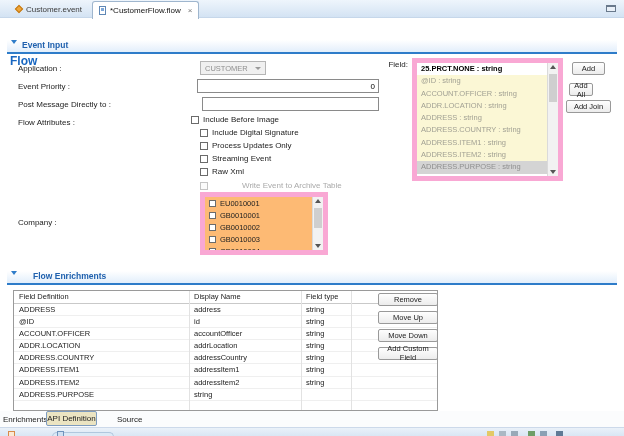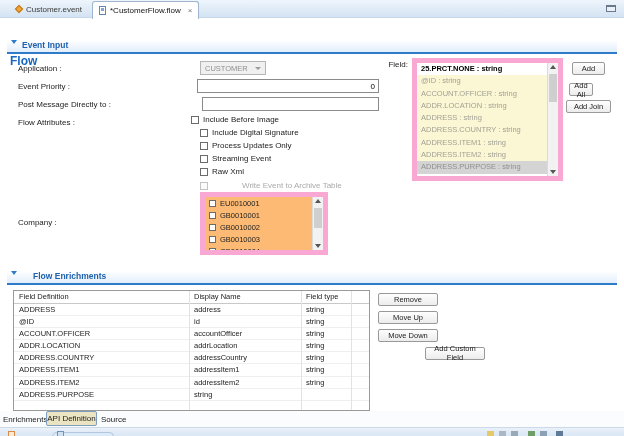--- a/index.html
+++ b/index.html
@@ -65,21 +65,21 @@
     white-space:nowrap; overflow:hidden; }
   .f-normal { background:#fff; color:#000; font-weight:bold; }
   .f-added { background:#fbf7d5; color:#a2a194; }
   .f-selected { background:#d4d4d4; color:#8f8f8f; }
   .f-inner { margin-right:11px; }
   
   .btn { position:absolute; background:linear-gradient(#fefefe,#ececec); border:1px solid #999999;
     border-radius:2px; font-size:7.5px; color:#222; display:flex; align-items:center;
     justify-content:center; cursor:pointer; }
   
-  .etable { position:absolute; left:13px; top:290px; width:357px; height:121px;
+  .etable { position:absolute; left:13px; top:290px; width:425px; height:121px;
     border:1px solid #9a9a9a; background:#fff; overflow:hidden; }
   .thead { display:flex; height:13px; border-bottom:1px solid #c9c9c9; font-size:7.5px; color:#222; }
   .trow { display:flex; height:12.1px; border-bottom:1px solid #efefef; font-size:7.5px; color:#1c1c1c; }
   .tc { padding:1px 0 0 5px; white-space:nowrap; overflow:hidden; }
   .tc1 { width:175px; } .tc2 { width:112px; } .tc3 { width:50px; }
   .vline { position:absolute; top:0; bottom:0; width:1px; background:#e2e2e2; }
   
   .bottom-tabbar { position:absolute; left:0; right:0; top:411px; height:16px; background:#fbfcfd; }
   .btab { position:absolute; font-size:8px; color:#222; }
   .btab-sel { display:flex; align-items:center; justify-content:center;
@@ -277,26 +277,26 @@
     <div class="trow">
       <div class="tc tc1">ADDRESS.PURPOSE</div>
       <div class="tc tc3">string</div>
     </div>
     <div class="trow"></div>
   </div>
 
   <button class="btn" style="left:378px; top:293px; width:60px; height:12.5px;">Remove</button>
   <button class="btn" style="left:378px; top:311px; width:60px; height:12.5px;">Move Up</button>
   <button class="btn" style="left:378px; top:329px; width:60px; height:12.5px;">Move Down</button>
-  <button class="btn" style="left:378px; top:347px; width:60px; height:12.5px;margin-left:47px;">Add Custom Field</button>
+  <button class="btn" style="left:378px; top:347px; width:60px; height:12.5px;">Add Custom Field</button>
 
   <div class="bottom-tabbar">
     <div class="btab" style="left:3px; top:4px;">Enrichments</div>
     <div class="btab btab-sel" style="left:46px; top:0; width:51px; height:15px;">API Definition</div>
-    <div class="btab" style="left:101px; top:4px;">Source</div>
+    <div class="btab" style="left:117px; top:4px;">Source</div>
   </div>
 
   <div class="bottom-strip">
     <div class="ptab"></div>
     <div class="mini-ico" style="left:8px; border:1px solid #d98b4a; background:#fbe9d4;"></div>
     <div class="mini-ico" style="left:57px; border:1px solid #6f93bd; background:#cfe0f2;"></div>
     <div class="mini-ico" style="left:487px; background:#e3c967;"></div>
     <div class="mini-ico" style="left:499px; background:#aab8c4;"></div>
     <div class="mini-ico" style="left:511px; background:#98a9b8;"></div>
     <div class="mini-ico" style="left:528px; background:#6f9e68;"></div>

